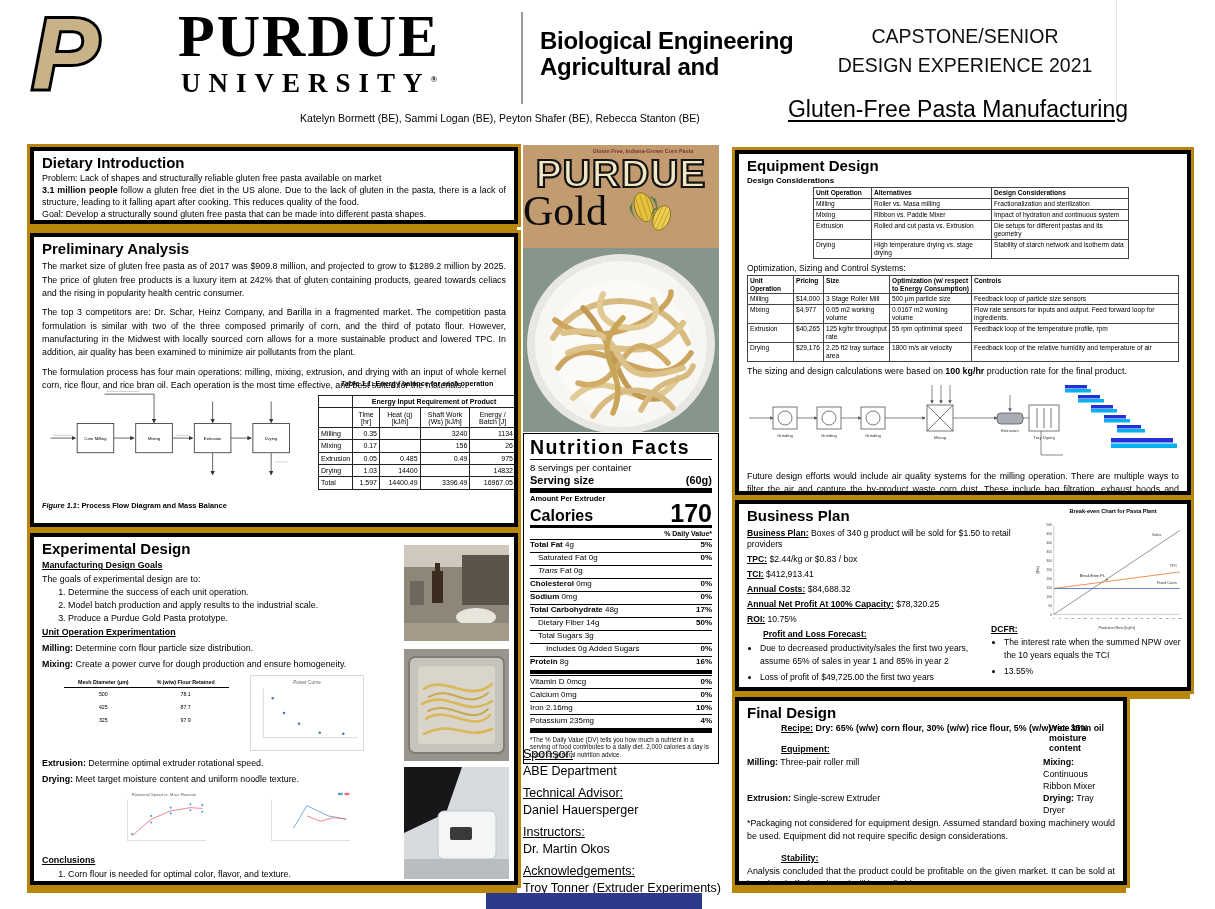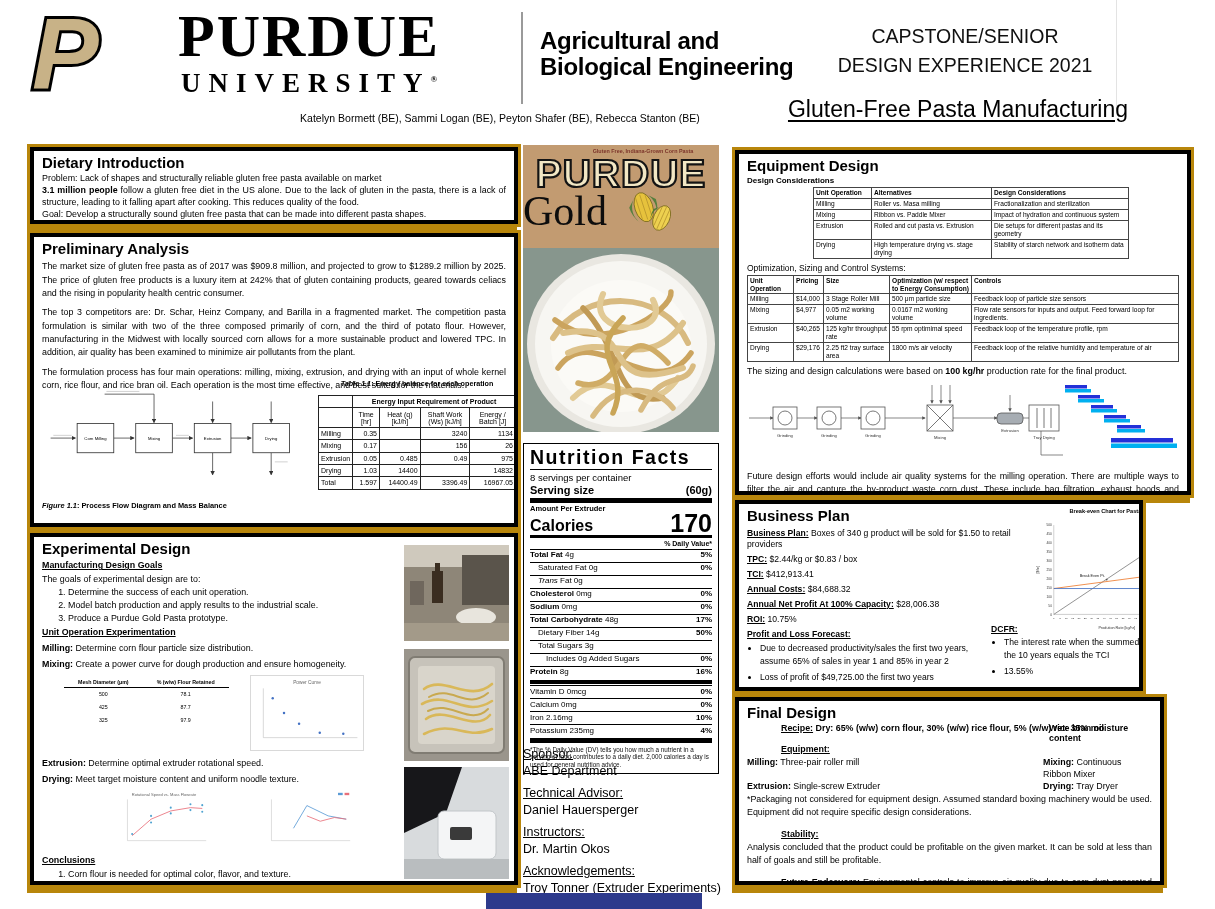--- a/index.html
+++ b/index.html
@@ -20,22 +20,22 @@
   #poster-title{position:absolute;left:758px;top:96px;width:400px;text-align:center;font-size:23px;
                 text-decoration:underline;text-underline-offset:3px;}
   
   .panel{position:absolute;background:#fff;border:4px solid #000;box-sizing:border-box;
          box-shadow:0 0 0 3px #B8860B, -2px 7px 0 1px #B8860B;padding:3px 8px;overflow:hidden;}
   .panel h2{font-size:15px;margin:0 0 2px 0;line-height:1.15;}
   #panel-problem{left:30px;top:147px;width:488px;height:77px;}
   #panel-preliminary{left:30px;top:233px;width:488px;height:294px;}
   #panel-experimental{left:30px;top:533px;width:488px;height:352px;}
   #panel-equipment{left:735px;top:150px;width:456px;height:345px;}
-  #panel-business{left:735px;top:500px;width:408px;height:191px;}
-  #panel-final{left:735px;top:697px;width:429px;height:188px;}
+  #panel-business{left:735px;top:500px;width:456px;height:191px;}
+  #panel-final{left:735px;top:697px;width:392px;height:188px;}
   
   .body-sm{font-size:8.9px;line-height:1.32;}
   #problem-body div{margin:0;}
   
   .para{font-size:8.9px;line-height:1.5;text-align:justify;margin:3px 0 6px 0;}
   #prelim-figs{position:absolute;left:8px;top:142px;right:8px;height:145px;}
   #flow-fig{position:absolute;left:0;top:6px;width:268px;height:108px;}
   #fig-caption{position:absolute;left:0;top:122px;font-size:7.4px;font-weight:bold;}
   #fig-caption i{font-style:italic;}
   #table-block{position:absolute;left:276px;top:0;width:198px;}
@@ -100,21 +100,21 @@
   
   #gold-label{position:absolute;left:523px;top:145px;width:196px;height:103px;background:#C29B71;overflow:hidden;}
   #gold-tagline{font-size:5.4px;font-weight:bold;color:#7C352B;text-align:center;padding:2.5px 2px 0 46px;}
   #gold-brand1{font-size:39px;font-weight:bold;text-align:center;color:#F2E7C4;line-height:1.02;
                letter-spacing:1px;-webkit-text-stroke:2.2px #141414;text-shadow:0 0 1px #141414;}
   #gold-brand2{display:flex;align-items:center;margin-top:-4px;}
   #gold-word{font-family:"Liberation Serif",serif;font-size:42px;color:#0d0d0d;line-height:1;}
   #pasta-photo{position:absolute;left:523px;top:248px;width:196px;height:184px;overflow:hidden;}
   
   #nutrition{position:absolute;left:523px;top:433px;width:196px;box-sizing:border-box;border:1px solid #000;
-             background:#fff;padding:3px 6px 4px 6px;margin-top:10px;}
+             background:#fff;padding:3px 6px 4px 6px;}
   #nf-title{font-size:19.5px;font-weight:bold;letter-spacing:1.5px;line-height:1.05;white-space:nowrap;}
   #nf-servings{font-size:9.5px;border-top:0.8px solid #000;padding-top:2px;margin-top:2px;}
   #nf-ss{display:flex;justify-content:space-between;font-size:11px;font-weight:bold;margin:1px 0 2px 0;}
   .nf-bar{height:4.5px;background:#000;margin:1px 0;}
   .nf-bar-thin{height:2.5px;background:#000;margin:1px 0;}
   #nf-amount{font-size:7.5px;font-weight:bold;margin-top:1px;}
   #nf-cal{display:flex;justify-content:space-between;align-items:flex-end;margin:0 0 1px 0;}
   #nf-cal-label{font-size:16px;font-weight:bold;line-height:1;}
   #nf-cal-value{font-size:25px;font-weight:bold;line-height:0.85;}
   #nf-dv{text-align:right;font-size:7px;font-weight:bold;padding:1.5px 0;}
@@ -137,22 +137,22 @@
 <div id="page">
 
   <svg id="logo-p" width="152" height="96" viewBox="0 0 152 96">
     <text x="18" y="82" font-family="Liberation Serif, serif" font-style="italic" font-weight="bold" font-size="100" fill="#C8B287" stroke="#000" stroke-width="6" paint-order="stroke">P</text>
   </svg>
   <div id="wordmark">PURDUE</div>
   <div id="wordmark2"><span>UNIVERSITY</span><sup>®</sup></div>
   <div id="hdr-divider"></div>
   <div id="hdr-faint"></div>
   <div id="dept">
+    <div>Biological Engineering</div>
     <div>Agricultural and</div>
-    <div>Biological Engineering</div>
   </div>
   <div id="capstone">
     <div>CAPSTONE/SENIOR</div>
     <div>DESIGN EXPERIENCE 2021</div>
   </div>
   <div id="authors">Katelyn Bormett (BE), Sammi Logan (BE), Peyton Shafer (BE), Rebecca Stanton (BE)</div>
   <div id="poster-title">Gluten-Free Pasta Manufacturing</div>
 
   <div class="panel" id="panel-problem">
     <h2>Dietary Introduction</h2>
@@ -677,24 +677,24 @@
   </div>
 
   <div class="panel" id="panel-business">
     <h2>Business Plan</h2>
     <div id="bp-left">
       <div>
           <div class="ll-item"><span class="lbl-u">Business Plan:</span><span> Boxes of 340 g product will be sold for $1.50 to retail providers</span></div>
           <div class="ll-item"><span class="lbl-u">TPC:</span><span> $2.44/kg or $0.83 / box</span></div>
           <div class="ll-item"><span class="lbl-u">TCI:</span><span> $412,913.41</span></div>
           <div class="ll-item"><span class="lbl-u">Annual Costs:</span><span> $84,688.32</span></div>
-          <div class="ll-item"><span class="lbl-u">Annual Net Profit At 100% Capacity:</span><span> $28,006.38</span></div>
+          <div class="ll-item"><span class="lbl-u">Annual Net Profit At 100% Capacity:</span><span> $78,320.25</span></div>
           <div class="ll-item"><span class="lbl-u">ROI:</span><span> 10.75%</span></div>
         </div>
-      <div class="lbl-u" style="margin:2px 0;">Profit and Loss Forecast:</div>
+      <div class="lbl-u" style="margin:2px 16px;">Profit and Loss Forecast:</div>
       <ul class="bullets" style="width:238px;">
           <li>Due to decreased productivity/sales the first two years, assume 65% of sales in year 1 and 85% in year 2</li>
           <li>Loss of profit of $49,725.00 the first two years</li>
         </ul>
     </div>
     <div id="bp-dcfr">
       <div class="lbl-u">DCFR:</div>
       <ul class="bullets">
           <li>The interest rate when the summed NPW over the 10 years equals the TCI</li>
           <li>13.55%</li>

